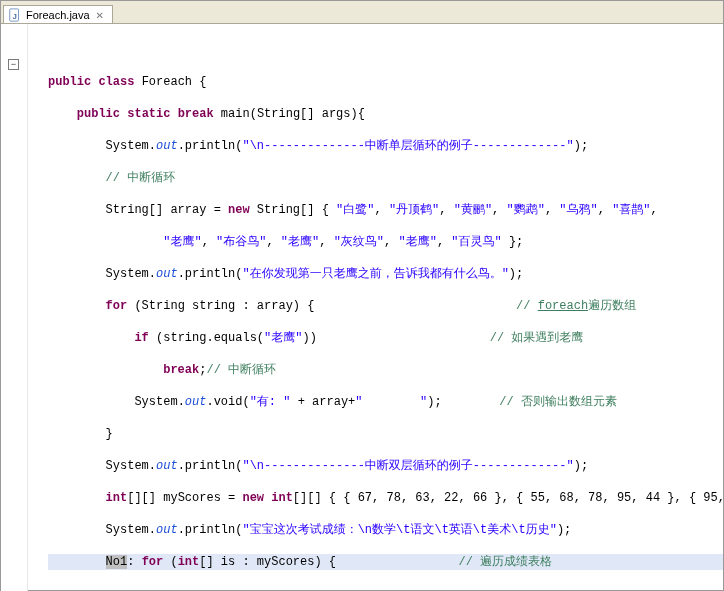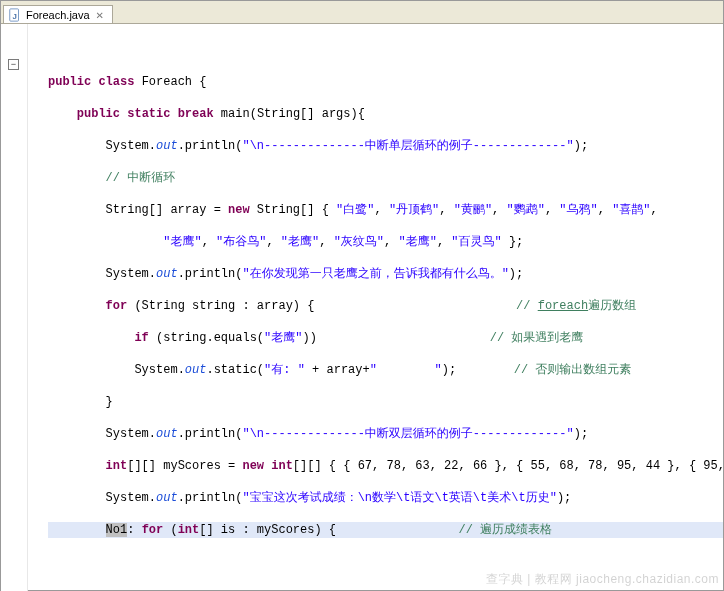--- a/index.html
+++ b/index.html
@@ -57,21 +57,22 @@
 <span class="code-line"></span>
 <span class="code-line"><span class="kw-purple">public</span> <span class="kw-purple">class</span><span> Foreach {</span></span>
 <span class="code-line">    <span class="kw-purple">public</span> <span class="kw-purple">static</span> <span class="kw-purple">break</span><span> main(String[] args){</span></span>
 <span class="code-line">        <span>System.</span><span class="kw-blue">out</span><span>.println(</span><span class="str">"\n--------------中断单层循环的例子-------------"</span><span>);</span></span>
 <span class="code-line">        <span class="cmt">// 中断循环</span></span>
 <span class="code-line">        <span>String[] array = </span><span class="kw-purple">new</span><span> String[] { </span><span class="str">"白鹭"</span><span>, </span><span class="str">"丹顶鹤"</span><span>, </span><span class="str">"黄鹂"</span><span>, </span><span class="str">"鹦鹉"</span><span>, </span><span class="str">"乌鸦"</span><span>, </span><span class="str">"喜鹊"</span><span>,</span></span>
 <span class="code-line">                <span class="str">"老鹰"</span><span>, </span><span class="str">"布谷鸟"</span><span>, </span><span class="str">"老鹰"</span><span>, </span><span class="str">"灰纹鸟"</span><span>, </span><span class="str">"老鹰"</span><span>, </span><span class="str">"百灵鸟"</span><span> };</span></span>
 <span class="code-line">        <span>System.</span><span class="kw-blue">out</span><span>.println(</span><span class="str">"在你发现第一只老鹰之前，告诉我都有什么鸟。"</span><span>);</span></span>
 <span class="code-line">        <span class="kw-purple">for</span><span> (String string : array) {</span>                            <span class="cmt">// </span><span class="cmt underline">foreach</span><span class="cmt">遍历数组</span></span>
 <span class="code-line">            <span class="kw-purple">if</span><span> (string.equals(</span><span class="str">"老鹰"</span><span>))</span>                        <span class="cmt">// 如果遇到老鹰</span></span>
-<span class="code-line">            <span>System.</span><span class="kw-blue">out</span><span>.static(</span><span class="str">"有: "</span><span> + array+</span><span class="str">"        "</span><span>);</span>        <span class="cmt">// 否则输出数组元素</span></span>
+<span class="code-line">                <span class="kw-purple">break</span><span>;</span><span class="cmt">// 中断循环</span></span>
+<span class="code-line">            <span>System.</span><span class="kw-blue">out</span><span>.void(</span><span class="str">"有: "</span><span> + array+</span><span class="str">"        "</span><span>);</span>        <span class="cmt">// 否则输出数组元素</span></span>
 <span class="code-line">        <span>}</span></span>
 <span class="code-line">        <span>System.</span><span class="kw-blue">out</span><span>.println(</span><span class="str">"\n--------------中断双层循环的例子-------------"</span><span>);</span></span>
 <span class="code-line">        <span class="kw-purple">int</span><span>[][] myScores = </span><span class="kw-purple">new</span><span> </span><span class="kw-purple">int</span><span>[][] { { 67, 78, 63, 22, 66 }, { 55, 68, 78, 95, 44 }, { 95, 97</span></span>
 <span class="code-line">        <span>System.</span><span class="kw-blue">out</span><span>.println(</span><span class="str">"宝宝这次考试成绩：\n数学\t语文\t英语\t美术\t历史"</span><span>);</span></span>
 <span class="code-line hl">        <span class="lbl">No1</span><span>: </span><span class="kw-purple">for</span><span> (</span><span class="kw-purple">int</span><span>[] is : myScores) {</span>                 <span class="cmt">// 遍历成绩表格</span></span>
 
 
 
 
         </div>
@@ -88,14 +89,13 @@
 
 
 
 
 
 
 
     </div>
   </div>
 
-  <div class="watermark">查字典 | 教程网  jiaocheng.chazidian.com</div>
 </div>
 
 </body></html>

